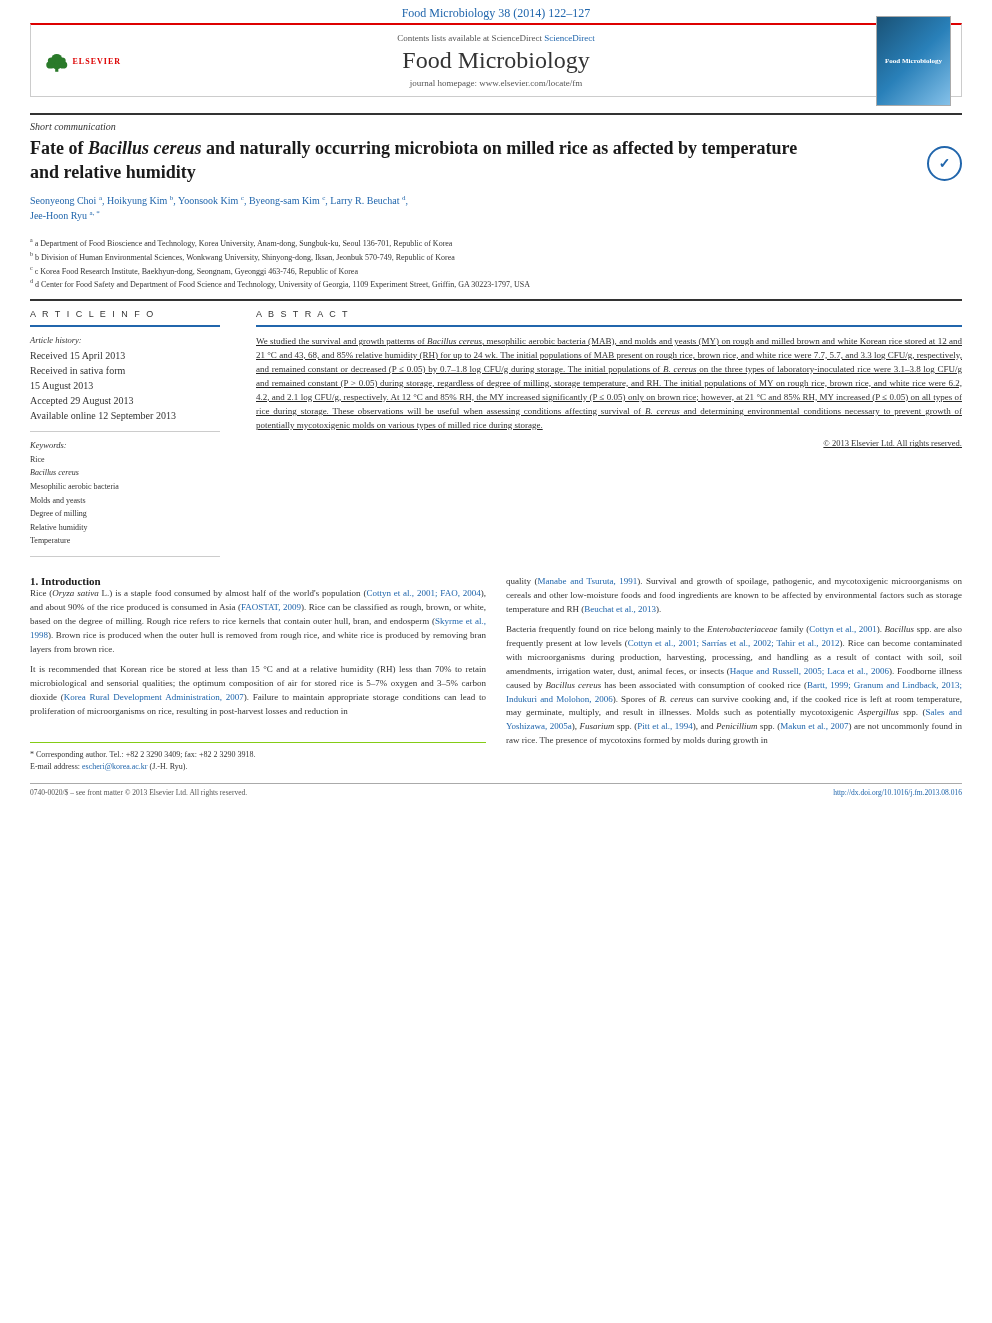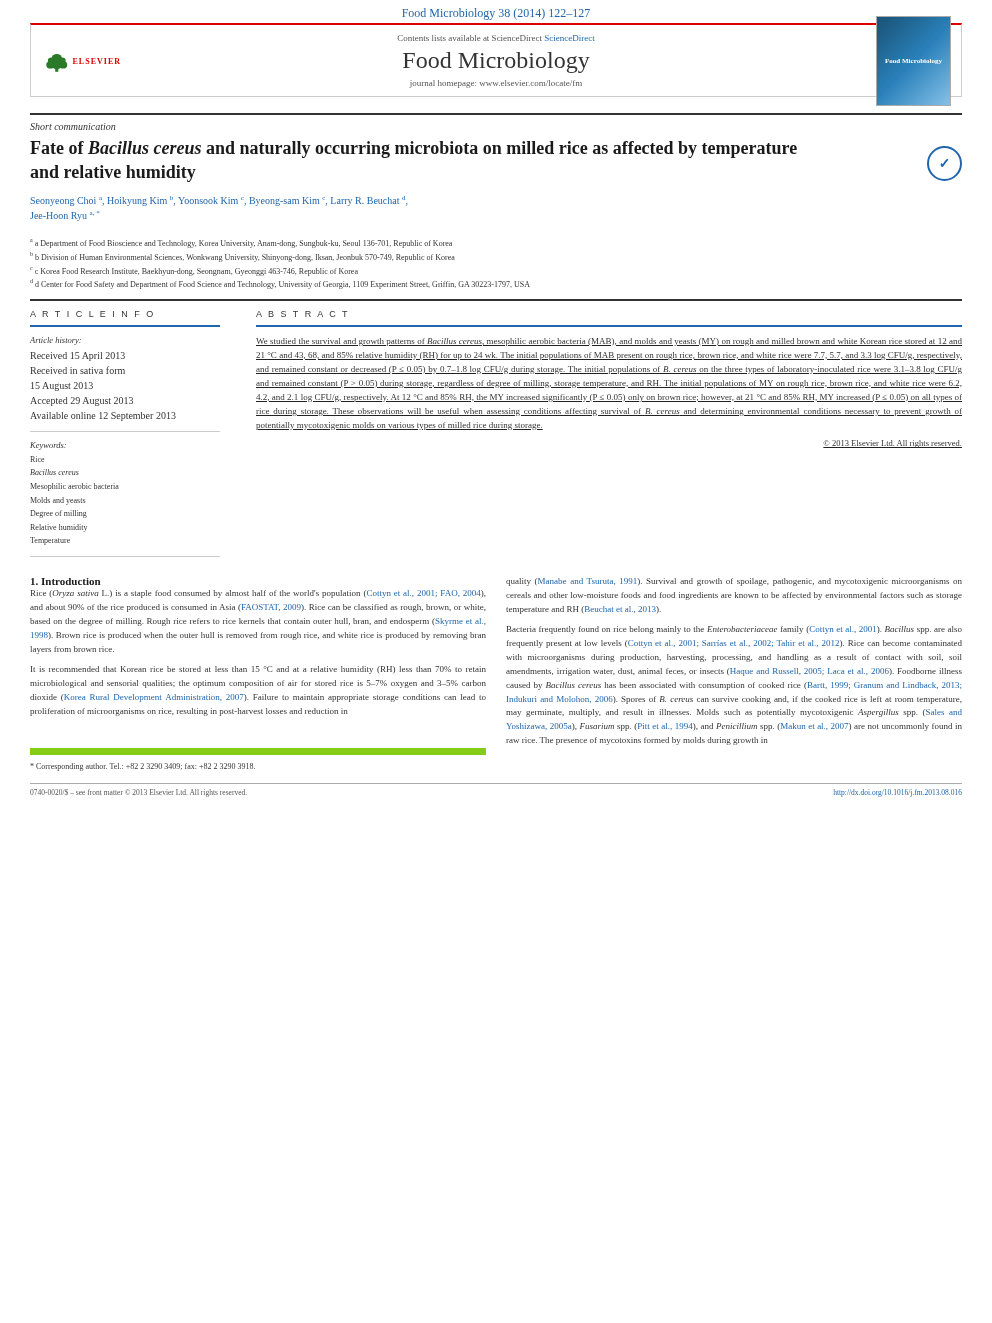--- a/index.html
+++ b/index.html
@@ -291,22 +291,22 @@
 
     .body-text {
       font-size: 9px;
       color: #333;
       line-height: 1.55;
       text-align: justify;
       margin-bottom: 6px;
     }
 
     .footnote-section {
-      border-top: 7px solid #84cc16;
-      margin-top: 30px;
+      border-top: 1px solid #84cc16;
+      margin-top: 24px;
       padding-top: 6px;
     }
 
     .footnote-text {
       font-size: 8px;
       color: #333;
       line-height: 1.5;
     }
 
     .footer-bar {
@@ -433,20 +433,23 @@
         Rice (<em>Oryza sativa</em> L.) is a staple food consumed by almost half of the world's population (<span style="color:#2166ac">Cottyn et al., 2001; FAO, 2004</span>), and about 90% of the rice produced is consumed in Asia (<span style="color:#2166ac">FAOSTAT, 2009</span>). Rice can be classified as rough, brown, or white, based on the degree of milling. Rough rice refers to rice kernels that contain outer hull, bran, and endosperm (<span style="color:#2166ac">Skyrme et al., 1998</span>). Brown rice is produced when the outer hull is removed from rough rice, and white rice is produced by removing bran layers from brown rice.
       </p>
       <p class="body-text">
         It is recommended that Korean rice be stored at less than 15 °C and at a relative humidity (RH) less than 70% to retain microbiological and sensorial qualities; the optimum composition of air for stored rice is 5–7% oxygen and 3–5% carbon dioxide (<span style="color:#2166ac">Korea Rural Development Administration, 2007</span>). Failure to maintain appropriate storage conditions can lead to proliferation of microorganisms on rice, resulting in post-harvest losses and reduction in
       </p>
 
       <div class="footnote-section">
         <p class="footnote-text">
           * Corresponding author. Tel.: +82 2 3290 3409; fax: +82 2 3290 3918.
         </p>
+        <p class="footnote-text">
+          E-mail address: <span style="color:#2166ac">escheri@korea.ac.kr</span> (J.-H. Ryu).
+        </p>
       </div>
     </div>
 
     <div class="intro-right">
       <p class="body-text">
         quality (<span style="color:#2166ac">Manabe and Tsuruta, 1991</span>). Survival and growth of spoilage, pathogenic, and mycotoxigenic microorganisms on cereals and other low-moisture foods and food ingredients are known to be affected by environmental factors such as storage temperature and RH (<span style="color:#2166ac">Beuchat et al., 2013</span>).
       </p>
       <p class="body-text">
         Bacteria frequently found on rice belong mainly to the <em>Enterobacteriaceae</em> family (<span style="color:#2166ac">Cottyn et al., 2001</span>). <em>Bacillus</em> spp. are also frequently present at low levels (<span style="color:#2166ac">Cottyn et al., 2001; Sarrías et al., 2002; Tahir et al., 2012</span>). Rice can become contaminated with microorganisms during production, harvesting, processing, and handling as a result of contact with soil, soil amendments, irrigation water, dust, animal feces, or insects (<span style="color:#2166ac">Haque and Russell, 2005; Laca et al., 2006</span>). Foodborne illness caused by <em>Bacillus cereus</em> has been associated with consumption of cooked rice (<span style="color:#2166ac">Bartt, 1999; Granum and Lindback, 2013; Indukuri and Molohon, 2006</span>). Spores of <em>B. cereus</em> can survive cooking and, if the cooked rice is left at room temperature, may germinate, multiply, and result in illnesses. Molds such as potentially mycotoxigenic <em>Aspergillus</em> spp. (<span style="color:#2166ac">Sales and Yoshizawa, 2005a</span>), <em>Fusarium</em> spp. (<span style="color:#2166ac">Pitt et al., 1994</span>), and <em>Penicillium</em> spp. (<span style="color:#2166ac">Makun et al., 2007</span>) are not uncommonly found in raw rice. The presence of mycotoxins formed by molds during growth in
       </p>

